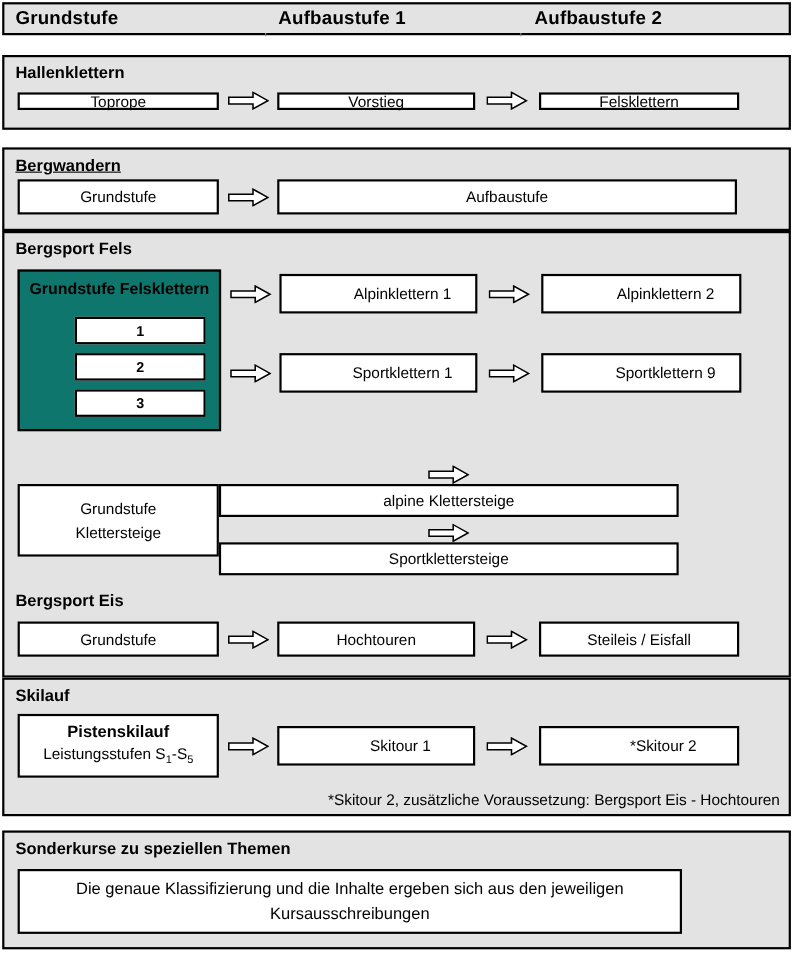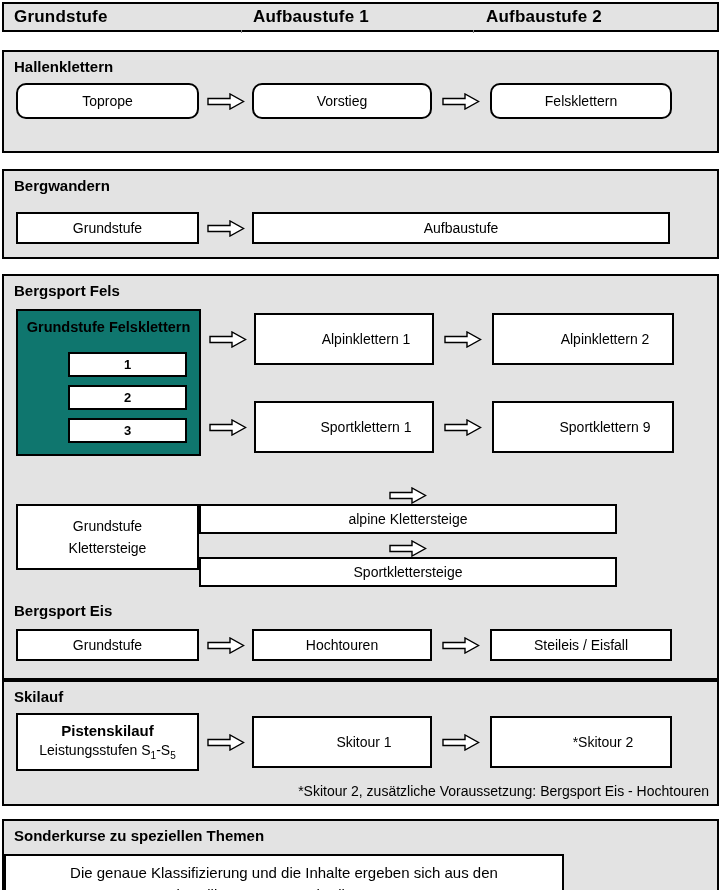--- a/index.html
+++ b/index.html
@@ -22,47 +22,47 @@
   .hc3{flex:1;padding-left:13px;box-sizing:border-box;}
   .tick{position:absolute;top:100%;width:1px;height:3px;background:#8a8a8a;}
   .tick1{left:237px;}
   .tick2{left:469px;}
 
   
   .section{
     margin:0 2px;background:#e3e3e3;border:2px solid #000;
     padding:5px 0 16px 0;box-sizing:border-box;
   }
-  .sec-hallenklettern{margin-top:18px;padding-bottom:32px;}
+  .sec-hallenklettern{margin-top:18px;padding-bottom:16px;}
   .sec-bergwandern{margin-top:16px;padding-bottom:13px;}
-  .sec-fels{margin-top:15px;padding-bottom:17px;}
+  .sec-fels{padding-bottom:17px;}
   .sec-skilauf{padding-bottom:4px;}
   .sec-sonderkurse{margin-top:13px;padding-bottom:12px;}
 
   .sec-title{
     font-weight:bold;font-size:15px;line-height:20px;
     padding-left:10px;margin-bottom:6px;
   }
-  .sec-title.mb2{margin-bottom:16px;}
+  .sec-title.mb2{margin-bottom:2px;text-decoration:underline;}
   .sec-title.mb8{margin-bottom:8px;}
   .sec-title.inner{margin-top:14px;margin-bottom:8px;}
 
   .row{display:flex;align-items:center;margin-left:12px;}
 
   .box{
     background:#fff;border:2px solid #000;box-sizing:border-box;
     display:flex;flex-direction:column;align-items:center;justify-content:center;
     font-size:14px;text-align:center;line-height:20px;
   }
   .w1{width:183px;}  
   .w2{width:180px;text-align:center;}  
   .w3{width:182px;}  
   .wide{width:418px;}
-  .h31{height:36px;border-radius:10px;} .h32{height:32px;} .h30{height:30px;}
-  .h52{height:52px;padding-left:44px;} .h58{height:58px;} .h62{height:66px;}
+  .h31{height:16px;} .h32{height:32px;} .h30{height:30px;}
+  .h52{height:36px;padding-left:44px;} .h58{height:58px;} .h62{height:66px;}
 
   .arrowbox{width:53px;display:flex;justify-content:center;align-items:center;flex:none;}
   .arrowbox2{width:58px;display:flex;justify-content:center;align-items:center;flex:none;}
   .arrow svg{display:block;}
 
   
   .fels-row{display:flex;margin-left:12px;align-items:flex-start;}
   .fels-left{
     width:185px;height:147px;background:#0f766e;border:2px solid #000;
     box-sizing:border-box;flex:none;font-weight:bold;
@@ -84,21 +84,21 @@
   
   .ps-line1{font-weight:bold;font-size:15px;line-height:21px;}
   .ps-line2{font-size:14px;line-height:19px;}
   .subn{font-size:10px;}
   .footnote{
     text-align:right;font-size:14px;margin:12px 8px 0 0;line-height:17px;
   }
 
   
   .note-box{
-    width:560px;height:59px;background:#fff;border:2px solid #000;
+    margin-left:12px;width:604px;height:59px;background:#fff;border:2px solid #000;
     box-sizing:border-box;display:flex;align-items:center;justify-content:center;
     text-align:center;font-size:15px;line-height:22px;padding:0 30px;
   }
 </style>
 </head>
 <body>
 
 <div class="canvas">
 
   <div class="header-bar">

